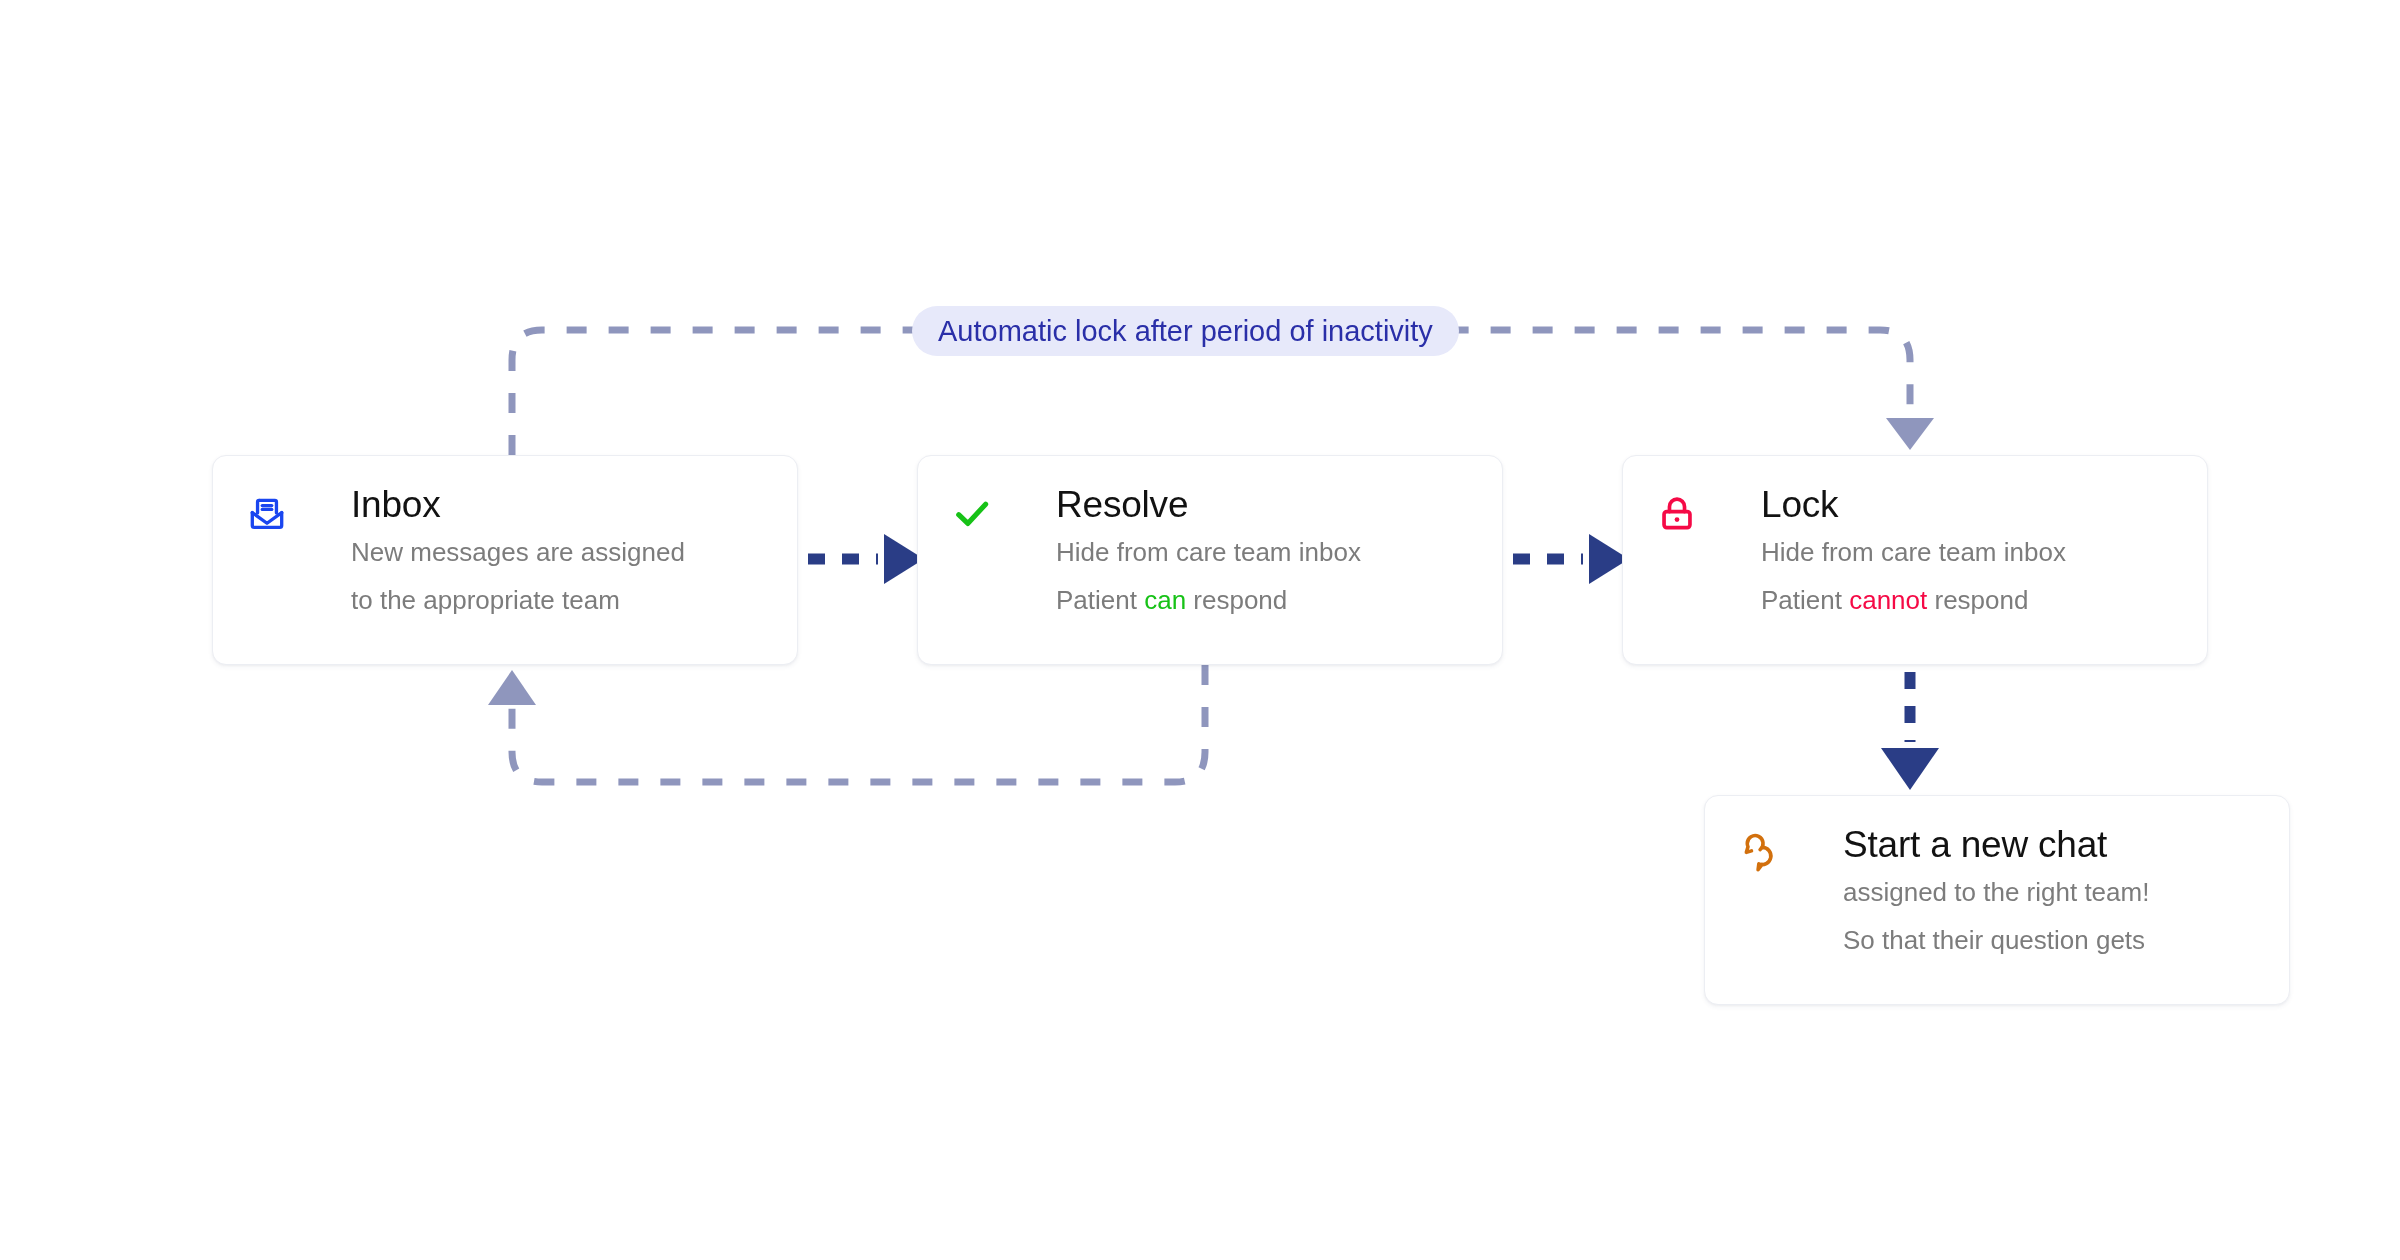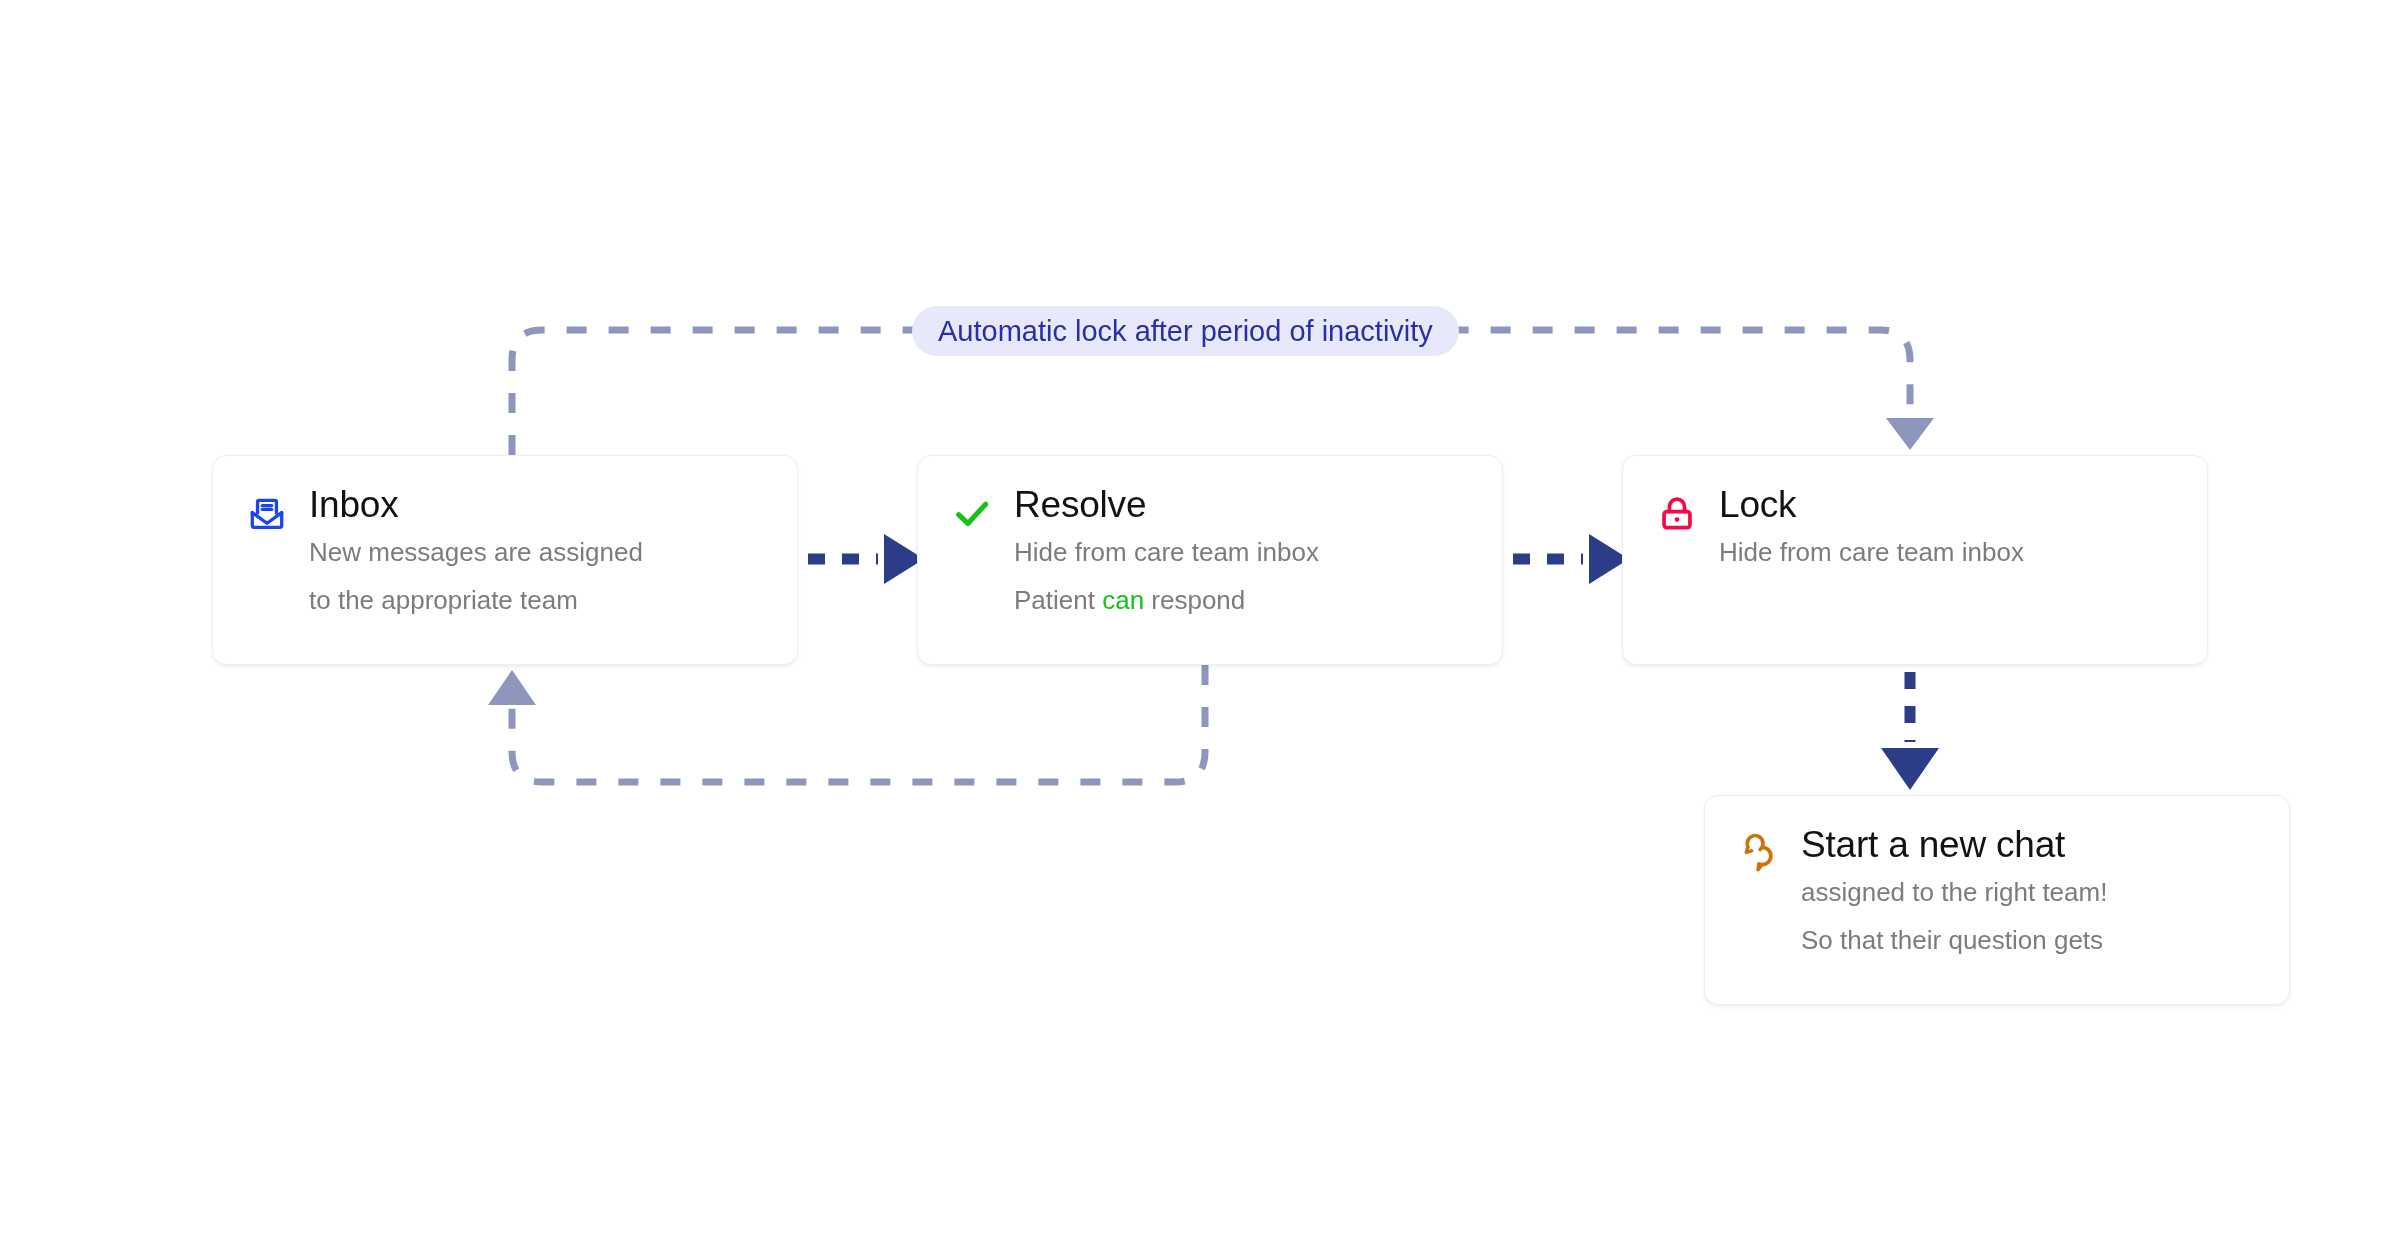--- a/index.html
+++ b/index.html
@@ -49,21 +49,21 @@
     position: absolute;
     left: 32px;
     top: 36px;
     width: 44px;
     height: 44px;
     display: flex;
     align-items: center;
     justify-content: center;
   }
   .card-body {
-    margin-left: 66px;
+    margin-left: 108px;
   }
   .card-title {
     font-size: 37px;
     line-height: 46px;
     color: #121212;
     font-weight: 400;
     letter-spacing: -0.2px;
     white-space: nowrap;
   }
   .card-line {
@@ -168,20 +168,23 @@
           <rect x="4.6" y="10.6" width="14.8" height="9.2" rx="1.6"></rect>
           <path d="M7.7 10.6 V7.8 a4.3 4.3 0 0 1 8.6 0 v2.8"></path>
           <circle cx="12" cy="15.2" r="1.35" fill="#f50a46" stroke="none"></circle>
         </svg>
       </div>
       <div class="card-body">
         <div class="card-title">Lock</div>
         <div class="card-line">
           <span>Hide from care team inbox</span>
         </div>
+        <div class="card-line">
+          <span>Patient </span><span class="hl-red">cannot</span><span> respond</span>
+        </div>
       </div>
     </div>
   </div>
 
   <div class="card" style="left:1704px; top:795px; width:586px; height:210px;">
     <div class="card-inner">
       <div class="card-icon">
         <svg width="44" height="44" viewBox="0 0 24 24" fill="none" stroke="#d2700d" stroke-width="1.95" stroke-linecap="round" stroke-linejoin="round">
           <path d="M12.6 9.6 A4.3 4.3 0 1 0 5.6 6.2 A4.3 4.3 0 0 0 6.0 8.1 L5.1 11.1 L7.9 10.3"></path>
           <path d="M13.7 8.4 A4.7 4.7 0 1 1 11.9 17.4 L11.5 20.6 L13.7 17.7"></path>

